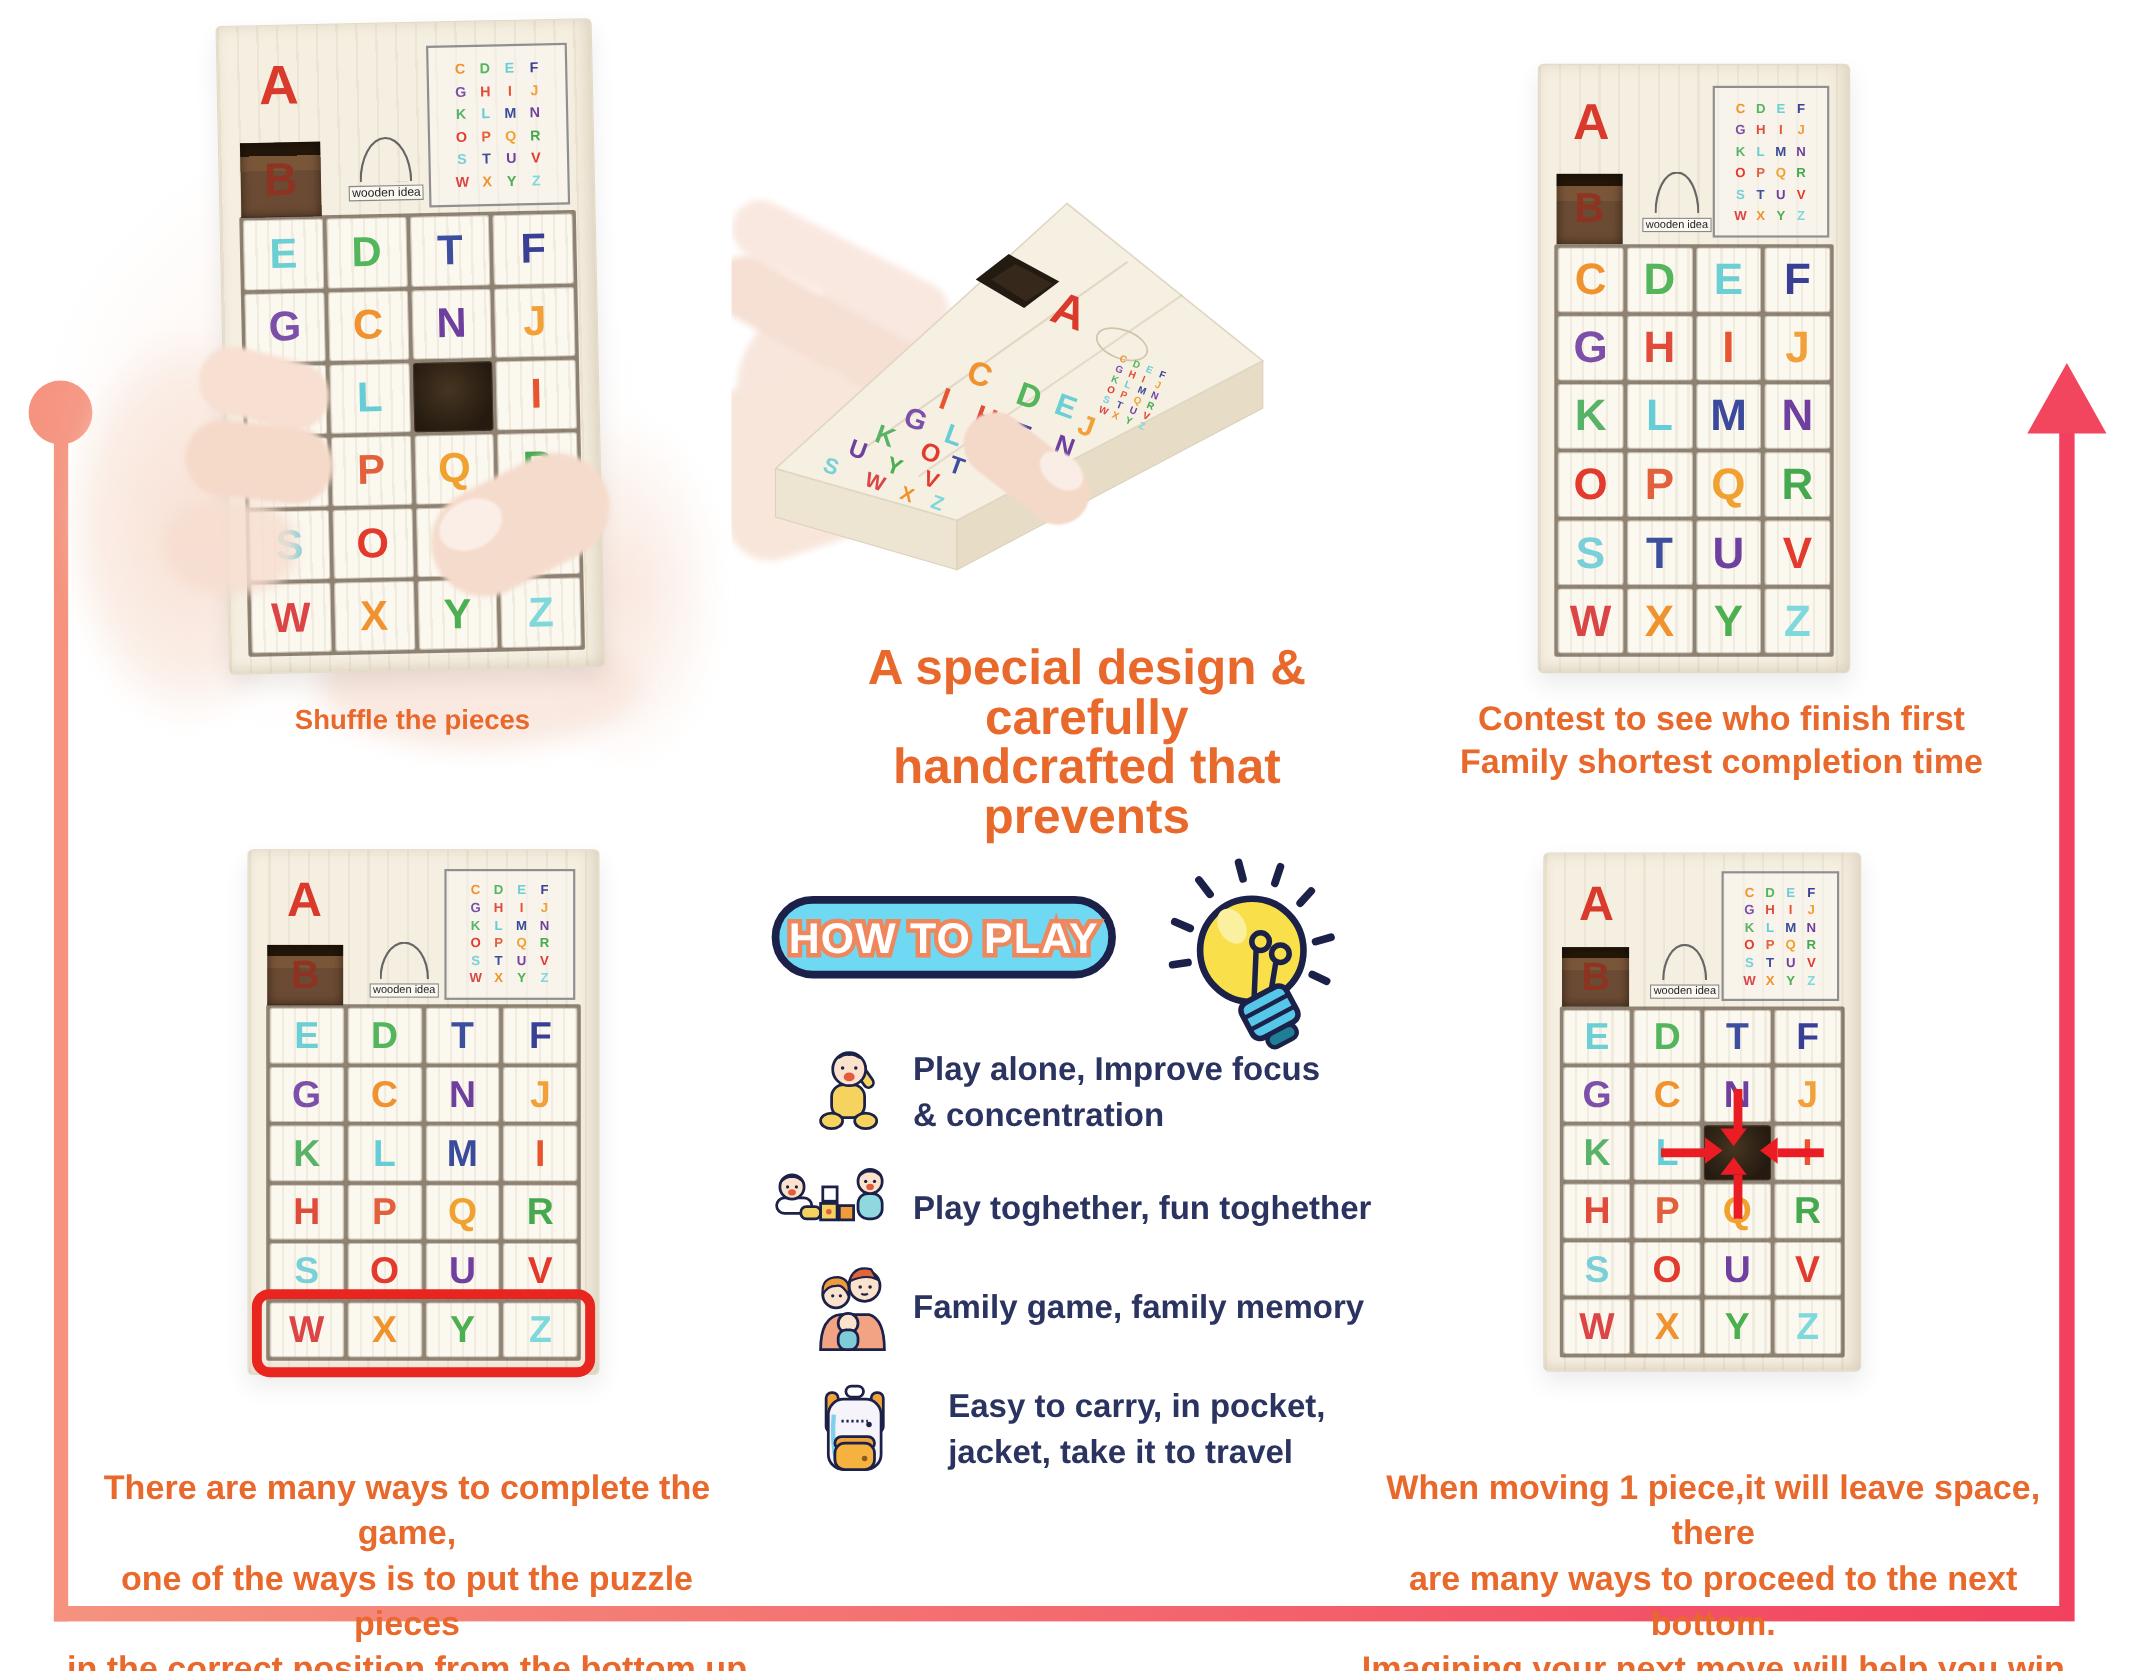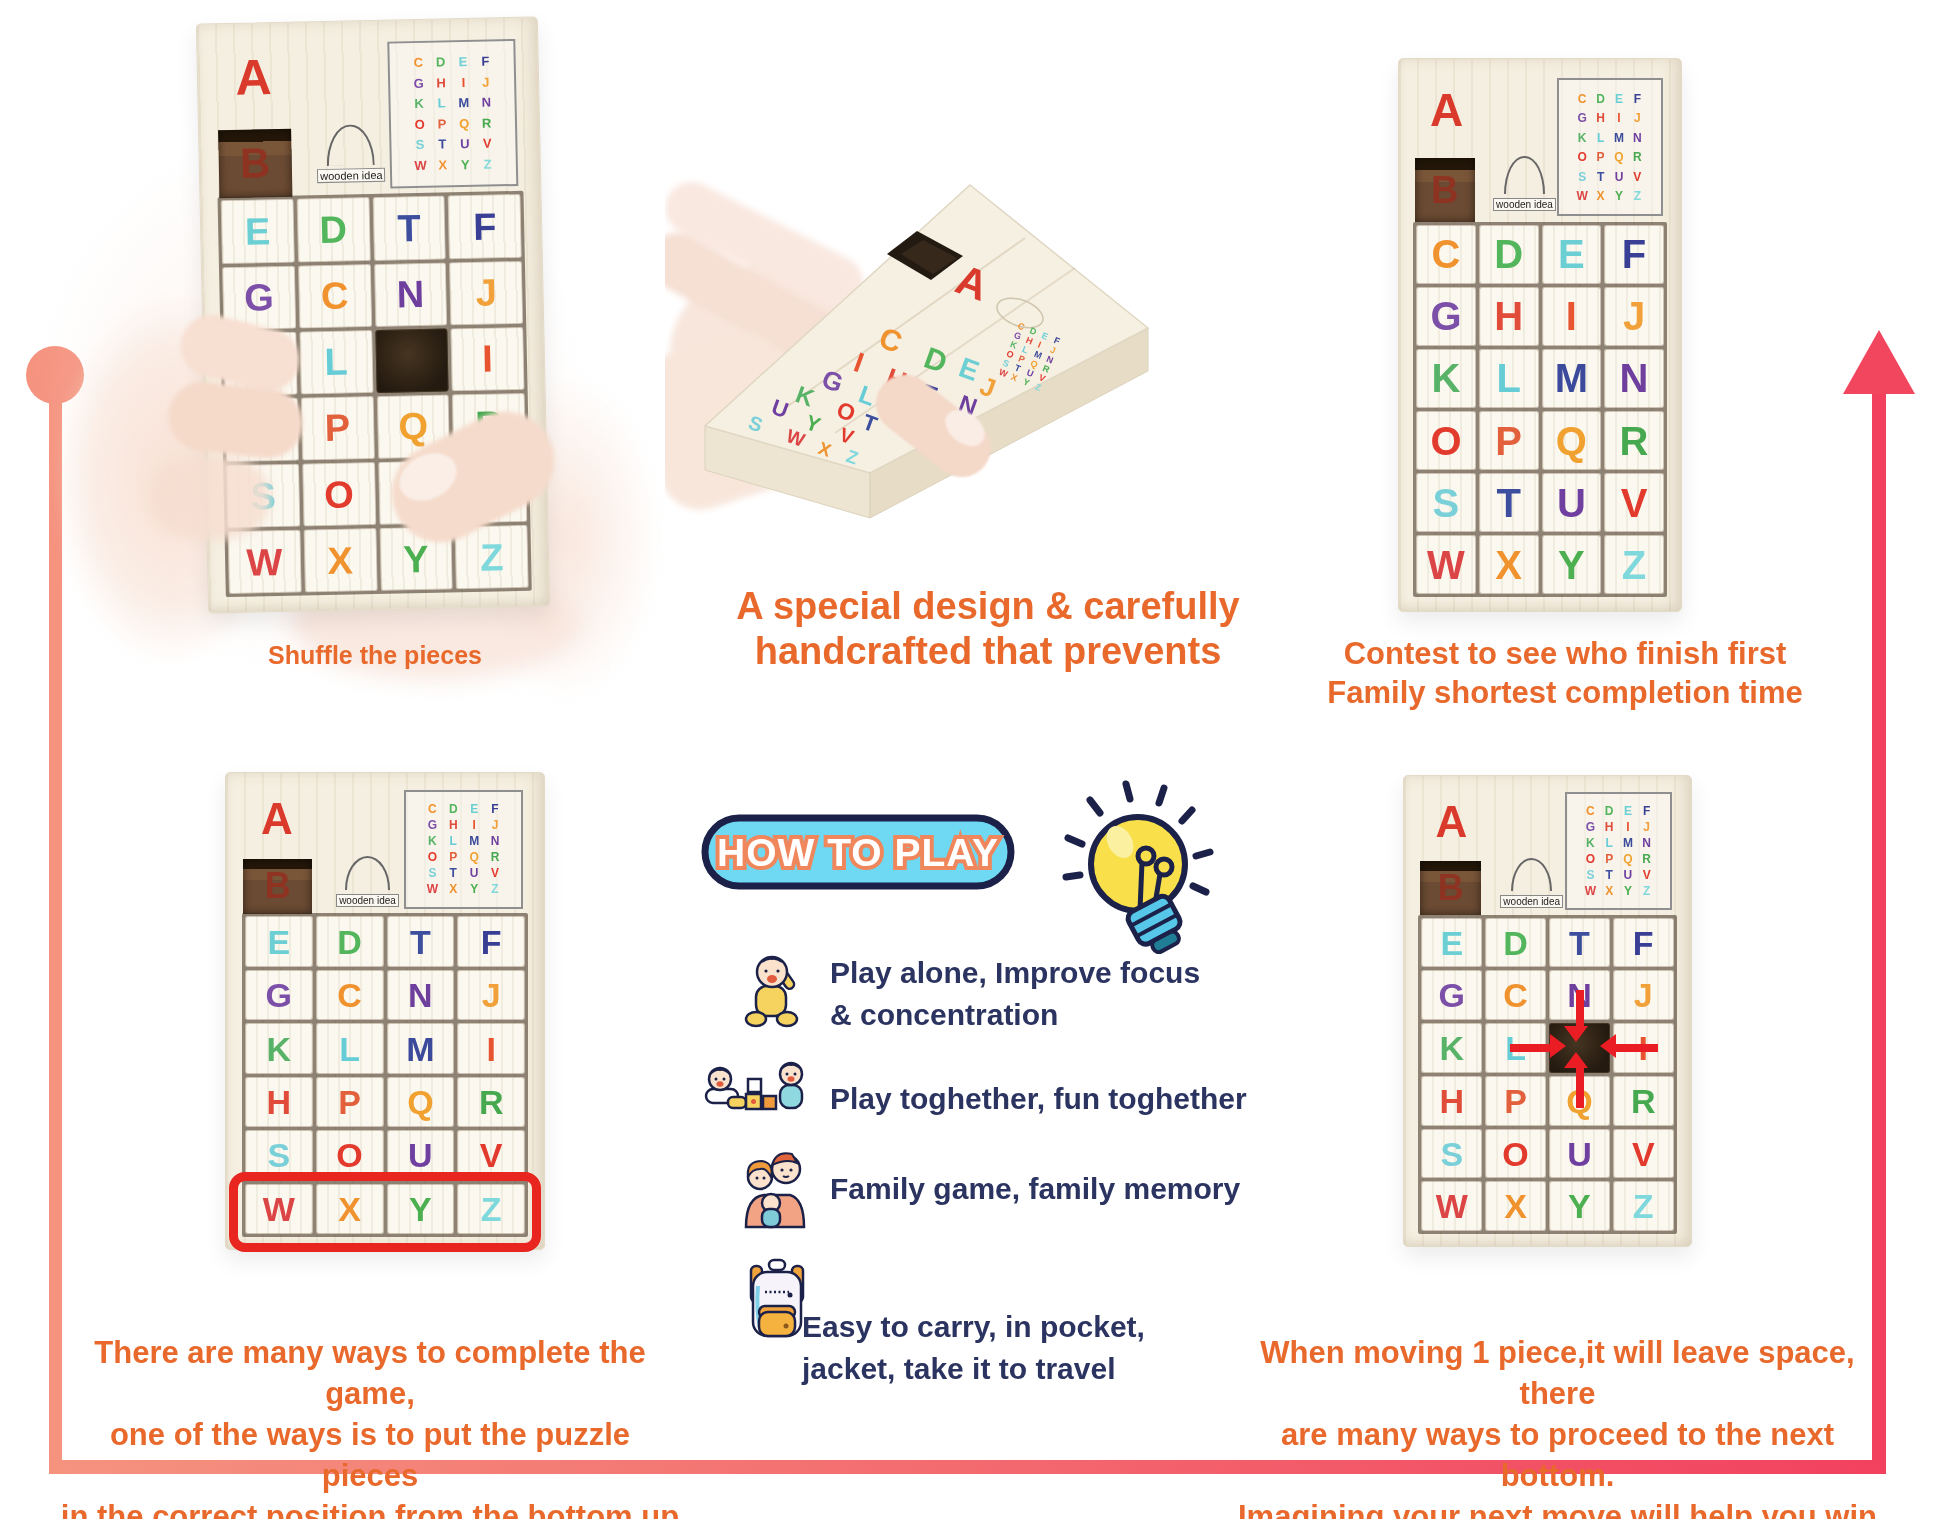--- a/index.html
+++ b/index.html
@@ -55,21 +55,21 @@
   .a-head-left{width:0;height:0;border-top:12px solid transparent;border-bottom:12px solid transparent;border-right:16px solid #EA1C24;}
 
   
   .hand{position:absolute;border-radius:50%;}
   .z1{z-index:1}.z3{z-index:3}.z4{z-index:4}
 
   
   .cap{position:absolute;z-index:5;text-align:center;font-weight:bold;color:#E8692B;}
   .cap span{display:block;}
   #cap-shuffle{left:145px;top:636px;width:460px;font-size:25px;line-height:39px;}
-  #cap-design{left:728px;top:584px;width:520px;font-size:38px;line-height:45px;}
+  #cap-design{left:728px;top:584px;width:520px;font-size:45px;line-height:45px;}
   #cap-contest{left:1320px;top:634px;width:490px;font-size:31px;line-height:39px;}
   #cap-bl{left:60px;top:1332px;width:620px;font-size:31px;line-height:41px;}
   #cap-br{left:1225px;top:1332px;width:665px;font-size:31px;line-height:41px;}
 
   
   #howto-badge{position:absolute;left:700px;top:813px;z-index:5;}
   #bulb{position:absolute;left:1060px;top:772px;z-index:5;}
   .feature{position:absolute;z-index:5;}
   .feature-text{position:absolute;z-index:5;font-weight:bold;color:#2B3360;font-size:30px;line-height:42px;}
   .feature-text span{display:block;}
@@ -751,18 +751,18 @@
     <rect x="6" y="8" width="11" height="36" rx="5" fill="#F2A43C" stroke="#1B2148" stroke-width="2.5"></rect>
     <rect x="47" y="8" width="11" height="36" rx="5" fill="#F2A43C" stroke="#1B2148" stroke-width="2.5"></rect>
     <rect x="8" y="14" width="48" height="64" rx="14" fill="#F7F3FB" stroke="#1B2148" stroke-width="2.5"></rect>
     <path d="M13 28 Q11 50 15 70" stroke="#7FD0E8" stroke-width="4" fill="none"></path>
     <line x1="20" y1="34" x2="44" y2="34" stroke="#1B2148" stroke-width="2.5" stroke-dasharray="2 2.5"></line>
     <circle cx="45" cy="37" r="2.5" fill="#1B2148"></circle>
     <rect x="14" y="48" width="36" height="12" rx="6" fill="#F2A43C" stroke="#1B2148" stroke-width="2.5"></rect>
     <rect x="14" y="54" width="36" height="24" rx="9" fill="#F6B23F" stroke="#1B2148" stroke-width="2.5"></rect>
     <circle cx="41" cy="68" r="2.5" fill="#8A5A1F"></circle>
   </svg>
-  <div class="feature-text" style="left:802px;top:1258px;margin-top:48px;">
+  <div class="feature-text" style="left:862px;top:1258px;">
     <span>Easy to carry, in pocket,</span>
     <span>jacket, take it to travel</span>
   </div>
 
 </div>
 
 </body></html>

